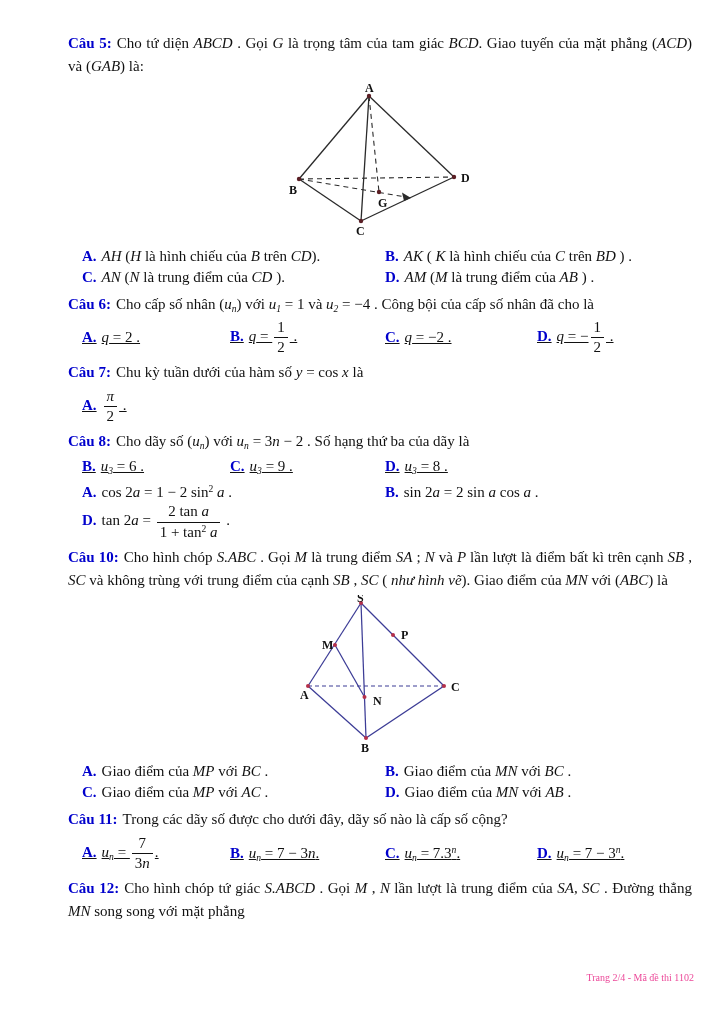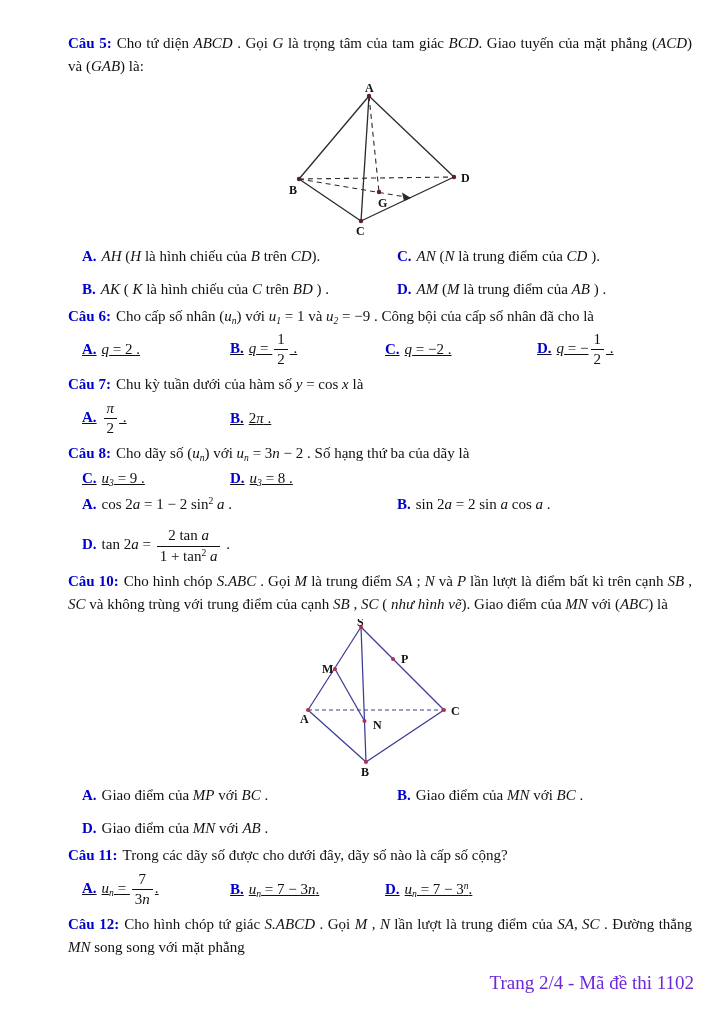--- a/index.html
+++ b/index.html
@@ -12,35 +12,35 @@
     box-sizing:border-box;
     padding:30px 32px 0 68px;
     overflow:hidden;
     margin:0 auto;
   }
   .q{margin:0 0 5px 0;}
   .qtext{margin:2px 0 3px 0;line-height:1.55;text-align:justify;}
   .qlabel{color:#0000cc;font-weight:bold;margin-right:5px;}
   .opts{display:grid;padding-left:14px;align-items:center;margin:1px 0 3px 0;line-height:1.4;}
   .opts.four{grid-template-columns:148px 155px 152px 1fr;text-decoration:underline;}
-  .opts.two{grid-template-columns:303px 1fr;gap:12px;}
+  .opts.two{grid-template-columns:303px 1fr;}
   .opt{white-space:nowrap;}
   .olabel{color:#0000cc;font-weight:bold;margin-right:5px;}
   .mi{font-style:italic;}
   sup,sub{font-size:0.64em;line-height:0;}
   sub{vertical-align:-0.35em;}
   sup{vertical-align:0.55em;}
   .frac{display:inline-grid;justify-items:center;vertical-align:middle;margin:0 2px;line-height:1.15;}
   .frac .fbar{width:100%;height:0;border-top:1.2px solid #111;margin:1px 0;}
   .frac .num,.frac .den{padding:0 3px;}
   .figwrap{line-height:0;}
   .fig1{margin:2px 0 6px 216px;}
   .fig2{margin:3px 0 6px 230px;}
   svg text{font-family:"Liberation Serif","DejaVu Serif",serif;font-weight:bold;font-size:12px;fill:#101010;}
-  .footer{position:absolute;top:972px;right:30px;font-size:19px;color:#6d28d9;margin-left:36px;}
+  .footer{position:absolute;top:972px;right:30px;font-size:10px;color:#ec4899;margin-left:36px;}
 </style>
 </head>
 <body>
 
 <div class="page">
 
   <div class="q">
     <p class="qtext"><b class="qlabel">Câu 5:</b><span><span>Cho tứ diện </span><span class="mi">ABCD</span><span> . Gọi </span><span class="mi">G</span><span>  là trọng tâm của tam giác </span><span class="mi">BCD</span><span>. Giao tuyến của mặt phẳng (</span><span class="mi">ACD</span><span>) và (</span><span class="mi">GAB</span><span>) là:</span></span></p>
 
     <div class="figwrap fig1">
@@ -72,28 +72,28 @@
         <text x="81" y="10">A</text>
         <text x="5" y="112">B</text>
         <text x="177" y="100">D</text>
         <text x="72" y="153">C</text>
         <text x="94" y="125">G</text>
       </svg>
     </div>
 
     <div class="opts two">
       <span class="opt"><b class="olabel">A.</b><span><span class="mi">AH</span><span>  (</span><span class="mi">H</span><span> là hình chiếu của </span><span class="mi">B</span><span>  trên </span><span class="mi">CD</span><span>).</span></span></span>
+      <span class="opt"><b class="olabel">B.</b><span><span class="mi">AK</span><span> ( </span><span class="mi">K</span><span> là hình chiếu của </span><span class="mi">C</span><span>  trên </span><span class="mi">BD</span><span> ) .</span></span></span>
       <span class="opt"><b class="olabel">C.</b><span><span class="mi">AN</span><span>  (</span><span class="mi">N</span><span> là trung điểm của </span><span class="mi">CD</span><span> ).</span></span></span>
-      <span class="opt"><b class="olabel">B.</b><span><span class="mi">AK</span><span> ( </span><span class="mi">K</span><span> là hình chiếu của </span><span class="mi">C</span><span>  trên </span><span class="mi">BD</span><span> ) .</span></span></span>
       <span class="opt"><b class="olabel">D.</b><span><span class="mi">AM</span><span>  (</span><span class="mi">M</span><span> là trung điểm của </span><span class="mi">AB</span><span> ) .</span></span></span>
     </div>
   </div>
 
   <div class="q">
-    <p class="qtext"><b class="qlabel">Câu 6:</b><span><span>Cho cấp số nhân (</span><span class="mi">u</span><sub><span class="mi">n</span></sub><span>) với </span><span class="mi">u</span><sub><span class="mi">1</span></sub><span> = 1  và </span><span class="mi">u</span><sub><span class="mi">2</span></sub><span> = −9 . Công bội của cấp số nhân đã cho là</span></span></p>
+    <p class="qtext"><b class="qlabel">Câu 6:</b><span><span>Cho cấp số nhân (</span><span class="mi">u</span><sub><span class="mi">n</span></sub><span>) với </span><span class="mi">u</span><sub><span class="mi">1</span></sub><span> = 1  và </span><span class="mi">u</span><sub><span class="mi">2</span></sub><span> = −4 . Công bội của cấp số nhân đã cho là</span></span></p>
     <div class="opts four">
       <span class="opt"><b class="olabel">A.</b><span><span class="mi">q</span><span> = 2 .</span></span></span>
       <span class="opt"><b class="olabel">B.</b><span><span class="mi">q</span><span> = </span><span class="frac">
               <span class="num"><span>1</span></span>
               <span class="fbar"></span>
               <span class="den"><span>2</span></span>
             </span><span> .</span></span></span>
       <span class="opt"><b class="olabel">C.</b><span><span class="mi">q</span><span> = −2 .</span></span></span>
       <span class="opt"><b class="olabel">D.</b><span><span class="mi">q</span><span> = −</span><span class="frac">
               <span class="num"><span>1</span></span>
@@ -104,27 +104,27 @@
   </div>
 
   <div class="q">
     <p class="qtext"><b class="qlabel">Câu 7:</b><span><span>Chu kỳ tuần dưới của hàm số  </span><span class="mi">y</span><span> = cos </span><span class="mi">x</span><span>  là</span></span></p>
     <div class="opts four">
       <span class="opt"><b class="olabel">A.</b><span><span class="frac">
               <span class="num"><span class="mi">π</span></span>
               <span class="fbar"></span>
               <span class="den"><span>2</span></span>
             </span><span> .</span></span></span>
-      <span class="opt"><b class="olabel">B.</b><span><span>2</span><span class="mi">π</span><span> .</span></span></span>
     </div>
   </div>
 
   <div class="q">
     <p class="qtext"><b class="qlabel">Câu 8:</b><span><span>Cho dãy số (</span><span class="mi">u</span><sub><span class="mi">n</span></sub><span>)  với  </span><span class="mi">u</span><sub><span class="mi">n</span></sub><span> = 3</span><span class="mi">n</span><span> − 2 . Số hạng thứ ba của dãy là</span></span></p>
     <div class="opts four">
+      <span class="opt"><b class="olabel">B.</b><span><span class="mi">u</span><sub><span class="mi">3</span></sub><span> = 6 .</span></span></span>
       <span class="opt"><b class="olabel">C.</b><span><span class="mi">u</span><sub><span class="mi">3</span></sub><span> = 9 .</span></span></span>
       <span class="opt"><b class="olabel">D.</b><span><span class="mi">u</span><sub><span class="mi">3</span></sub><span> = 8 .</span></span></span>
     </div>
   </div>
 
   <div class="q">
     <div class="opts two">
       <span class="opt"><b class="olabel">A.</b><span><span>cos 2</span><span class="mi">a</span><span> = 1 − 2 sin</span><sup><span>2</span></sup><span> </span><span class="mi">a</span><span> .</span></span></span>
       <span class="opt"><b class="olabel">B.</b><span><span>sin 2</span><span class="mi">a</span><span> = 2 sin </span><span class="mi">a</span><span> cos </span><span class="mi">a</span><span> .</span></span></span>
       <span class="opt"><b class="olabel">D.</b><span><span>tan 2</span><span class="mi">a</span><span> = </span><span class="frac">
@@ -166,33 +166,35 @@
         <text x="63" y="157">B</text>
         <text x="24" y="54">M</text>
         <text x="103" y="44">P</text>
         <text x="75" y="110">N</text>
       </svg>
     </div>
 
     <div class="opts two">
       <span class="opt"><b class="olabel">A.</b><span><span>Giao điểm của  </span><span class="mi">MP</span><span>  với  </span><span class="mi">BC</span><span> .</span></span></span>
       <span class="opt"><b class="olabel">B.</b><span><span>Giao điểm của  </span><span class="mi">MN</span><span>  với  </span><span class="mi">BC</span><span> .</span></span></span>
+      <span class="opt"><b class="olabel">C.</b><span><span>Giao điểm của  </span><span class="mi">MP</span><span>  với  </span><span class="mi">AC</span><span> .</span></span></span>
       <span class="opt"><b class="olabel">D.</b><span><span>Giao điểm của  </span><span class="mi">MN</span><span>  với  </span><span class="mi">AB</span><span> .</span></span></span>
     </div>
   </div>
 
   <div class="q">
     <p class="qtext"><b class="qlabel">Câu 11:</b><span><span>Trong các dãy số được cho dưới đây, dãy số nào là cấp số cộng?</span></span></p>
     <div class="opts four">
       <span class="opt"><b class="olabel">A.</b><span><span class="mi">u</span><sub><span class="mi">n</span></sub><span> = </span><span class="frac">
               <span class="num"><span>7</span></span>
               <span class="fbar"></span>
               <span class="den"><span>3</span><span class="mi">n</span></span>
             </span><span>.</span></span></span>
       <span class="opt"><b class="olabel">B.</b><span><span class="mi">u</span><sub><span class="mi">n</span></sub><span> = 7 − 3</span><span class="mi">n</span><span>.</span></span></span>
+      <span class="opt"><b class="olabel">C.</b><span><span class="mi">u</span><sub><span class="mi">n</span></sub><span> = 7.3</span><sup><span class="mi">n</span></sup><span>.</span></span></span>
       <span class="opt"><b class="olabel">D.</b><span><span class="mi">u</span><sub><span class="mi">n</span></sub><span> = 7 − 3</span><sup><span class="mi">n</span></sup><span>.</span></span></span>
     </div>
   </div>
 
   <div class="q">
     <p class="qtext"><b class="qlabel">Câu 12:</b><span><span>Cho hình chóp tứ giác </span><span class="mi">S.ABCD</span><span> . Gọi </span><span class="mi">M</span><span> , </span><span class="mi">N</span><span>  lần lượt là trung điểm của  </span><span class="mi">SA</span><span>, </span><span class="mi">SC</span><span> . Đường thẳng </span><span class="mi">MN</span><span>  song song với mặt phẳng</span></span></p>
   </div>
 
   <div class="footer">Trang 2/4 - Mã đề thi 1102</div>
 

